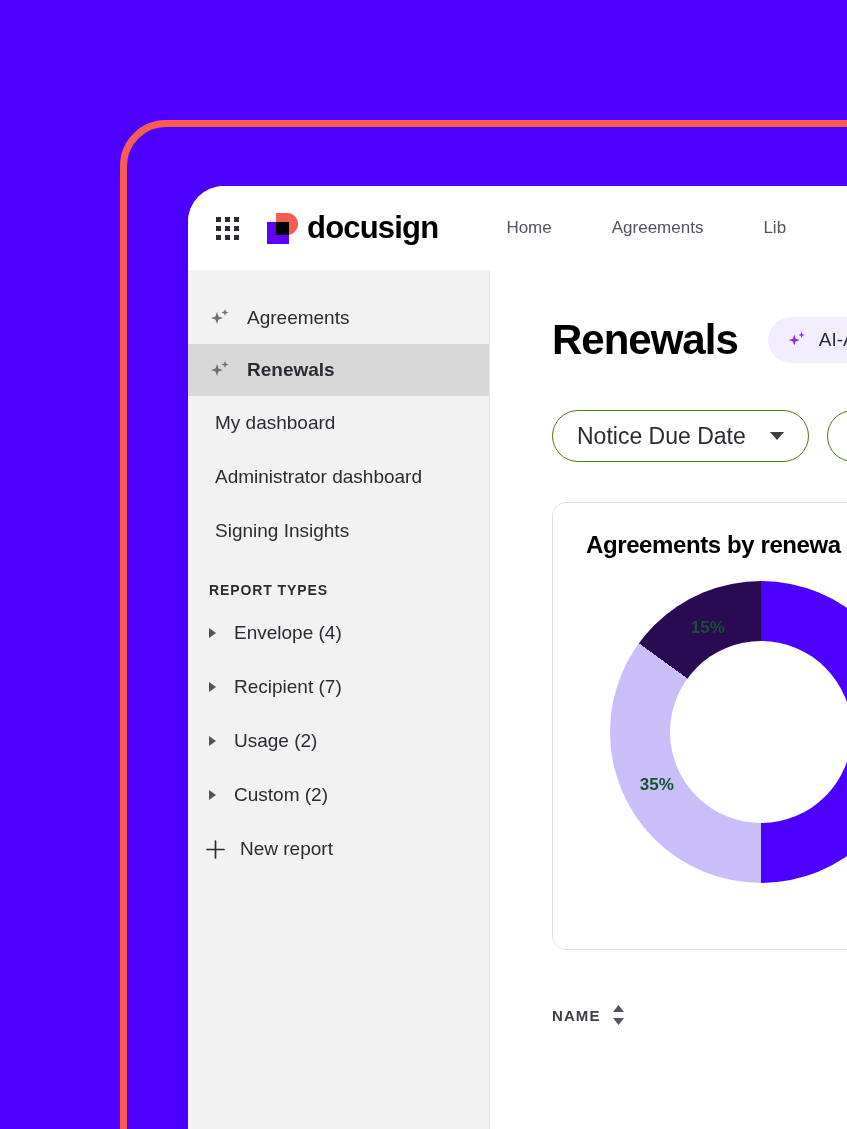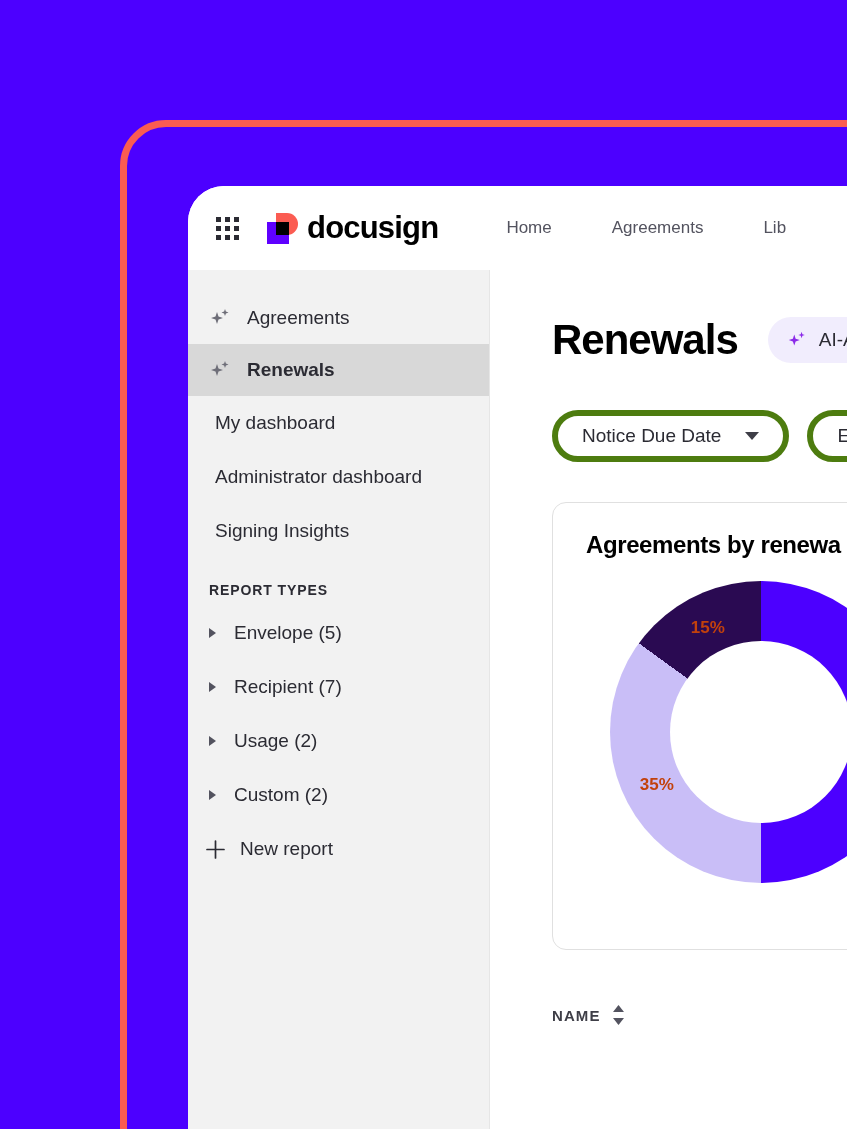--- a/index.html
+++ b/index.html
@@ -249,25 +249,25 @@
   #ai-badge span { font-size: 19px; color: #2B2B33; }
 
   .filter-row {
     display: flex;
     gap: 18px;
     margin-top: 46px;
   }
   .filter-pill {
     display: flex;
     align-items: center;
-    border: 6px solid #4d7c0f;
+    border: 1px solid #4d7c0f;
     border-radius: 999px;
     height: 52px;
     padding: 0 24px;
-    font-size: 19px;
+    font-size: 23px;
     color: #2B2B33;
     white-space: nowrap;
     cursor: pointer;
     background: #FFFFFF;
     box-sizing: border-box;
   }
   .filter-pill .chev {
     width: 0;
     height: 0;
     border-left: 7px solid transparent;
@@ -314,21 +314,21 @@
     transform: translate(-50%, -50%);
     width: 182px;
     height: 182px;
     background: #FFFFFF;
     border-radius: 50%;
   }
   .slice-label {
     position: absolute;
     font-size: 17px;
     font-weight: 700;
-    color: #c2410c;
+    color: #14532d;
     white-space: nowrap;
   }
 
   
   #table-head {
     margin-top: 54px;
     display: flex;
     align-items: center;
   }
   #col-name {
@@ -403,21 +403,21 @@
         <span>Administrator dashboard</span>
       </div>
       <div class="side-item">
         <span>Signing Insights</span>
       </div>
 
       <div class="side-section-label">REPORT TYPES</div>
 
       <div class="side-tree">
         <span class="caret"></span>
-        <span>Envelope (5)</span>
+        <span>Envelope (4)</span>
       </div>
       <div class="side-tree">
         <span class="caret"></span>
         <span>Recipient (7)</span>
       </div>
       <div class="side-tree">
         <span class="caret"></span>
         <span>Usage (2)</span>
       </div>
       <div class="side-tree">

